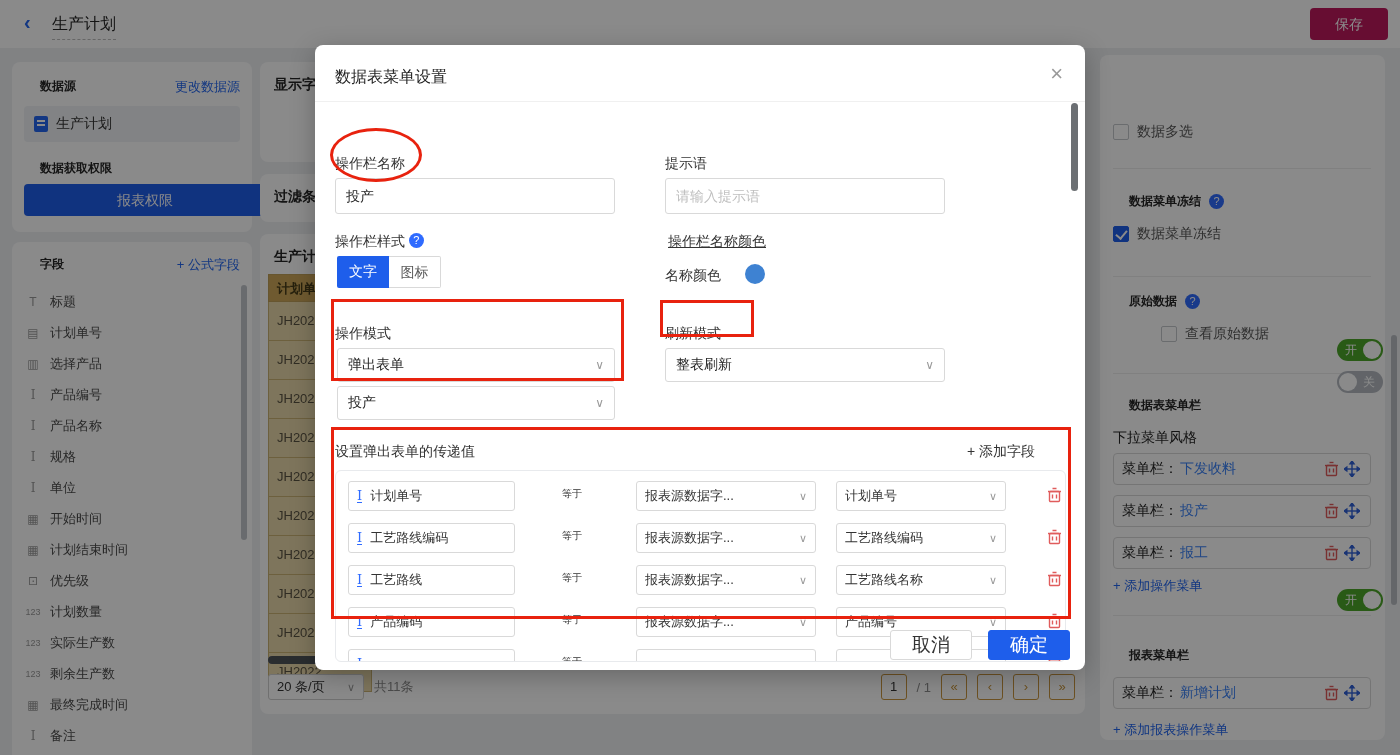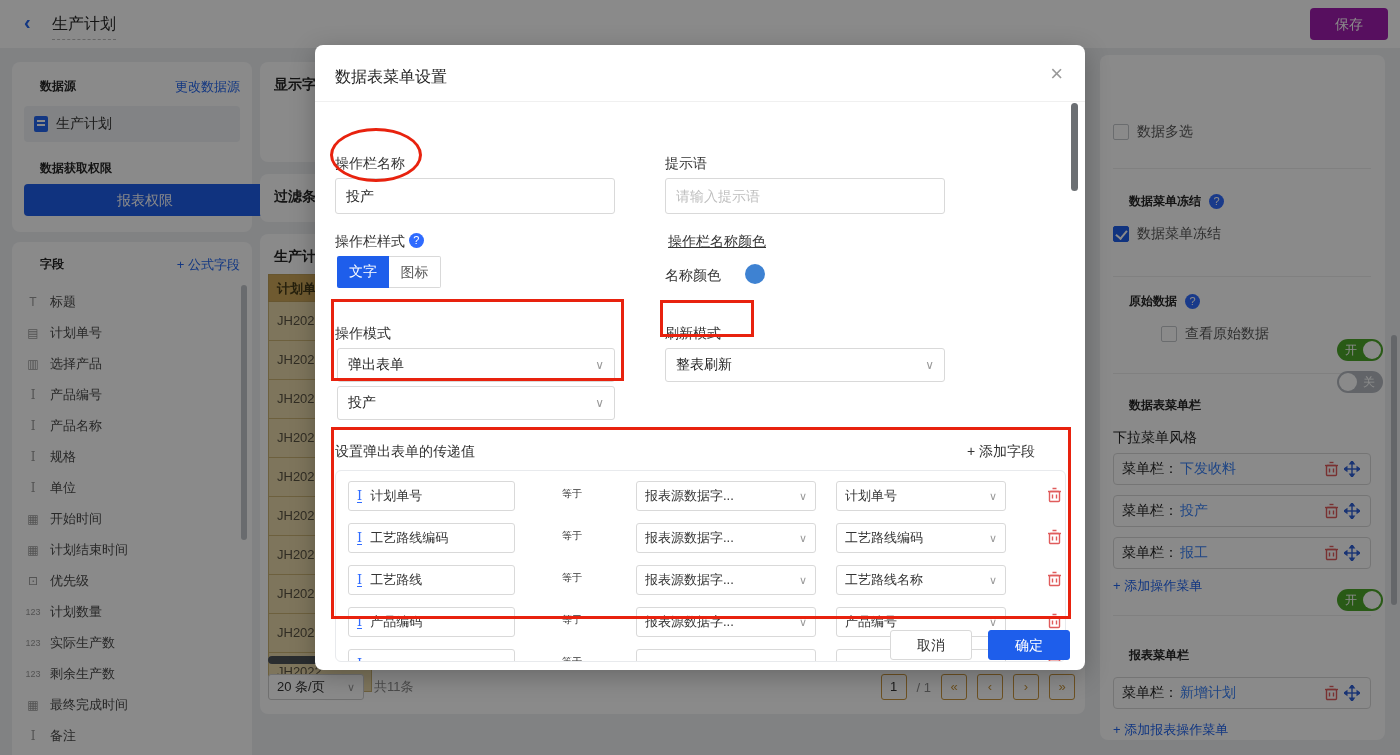--- a/index.html
+++ b/index.html
@@ -5,21 +5,21 @@
   * { margin:0; padding:0; box-sizing:border-box; }
   html,body { width:1400px; height:755px; overflow:hidden; background:#eef0f3;
     font-family:"Liberation Sans","DejaVu Sans",sans-serif; font-size:14px; color:#262626; }
   #app { position:relative; width:1400px; height:755px; }
   .abs { position:absolute; }
 
   
   .topbar { left:0; top:0; width:1400px; height:48px; background:#fff; z-index:1; }
   .back { left:24px; top:11px; font-size:20px; font-weight:bold; color:#2467f0; cursor:pointer; }
   .page-title { left:52px; top:14px; font-size:16px; color:#262626; border-bottom:1px dashed #bdbdbd; padding-bottom:4px; }
-  .save-btn { left:1310px; top:8px; width:78px; height:32px; background:#a21caf; color:#fff; border:none;
+  .save-btn { left:1310px; top:8px; width:78px; height:32px; background:#be185d; color:#fff; border:none;
     border-radius:4px; font-size:14px; line-height:32px; text-align:center; }
 
   
   .card { background:#fff; border-radius:8px; z-index:1; }
   .ds-card { left:12px; top:62px; width:240px; height:170px; }
   .sec-title { font-weight:bold; font-size:12px; color:#262626;margin-left:16px; }
   .blue-link { color:#2467f0; font-size:13px; cursor:pointer; }
   .ds-head { position:absolute; left:12px; right:12px; top:16px; display:flex; justify-content:space-between; }
   .ds-item { position:absolute; left:12px; top:44px; width:216px; height:36px; background:#f0f2f5; border-radius:4px;
     display:flex; align-items:center; padding-left:10px; gap:8px; color:#333; }
@@ -112,21 +112,21 @@
   .t-row { position:absolute; left:0; width:100%; height:30px; }
   .fld-box { position:absolute; left:12px; top:0; width:167px; height:30px; border:1px solid #d9d9d9; border-radius:3px;
     display:flex; align-items:center; gap:8px; padding:0 8px; font-size:13px; color:#333; background:#fff; }
   .fld-t { color:#2f6bff; font-family:"DejaVu Serif","Liberation Serif",serif; font-size:13px;
     border-bottom:1px solid #2f6bff; line-height:12px; }
   .op { position:absolute; left:226px; top:6px; font-size:10px; color:#333; }
   .dd-s { position:absolute; top:0; height:30px; border:1px solid #d9d9d9; border-radius:3px; background:#fff;
     display:flex; align-items:center; justify-content:space-between; padding:0 8px; font-size:13px; color:#333;gap:17px; }
   .trash { position:absolute; top:6px; width:16px; height:18px; }
   .m-scroll { position:absolute; left:756px; top:58px; width:7px; height:88px; background:#6b6f73; border-radius:4px; }
-  .m-btn { position:absolute; top:585px; width:82px; height:30px; border-radius:3px; text-align:center; line-height:28px; font-size:14px; }
+  .m-btn { position:absolute; top:585px; width:82px; height:30px; border-radius:3px; text-align:center; line-height:28px; font-size:19px; }
   .m-cancel { left:575px; border:1px solid #d9d9d9; background:#fff; color:#333; }
   .m-ok { left:673px; background:#1e5eeb; border:1px solid #1e5eeb; color:#fff; }
 
   
   .anno { position:absolute; border:3px solid #e8220e; z-index:30; pointer-events:none; }
   .anno-ellipse { left:330px; top:128px; width:92px; height:54px; border-radius:50%; }
   .anno-rect1 { left:331px; top:299px; width:293px; height:82px; }
   .anno-rect2 { left:660px; top:300px; width:94px; height:37px; }
   .anno-rect3 { left:331px; top:427px; width:740px; height:192px; }
 </style>

